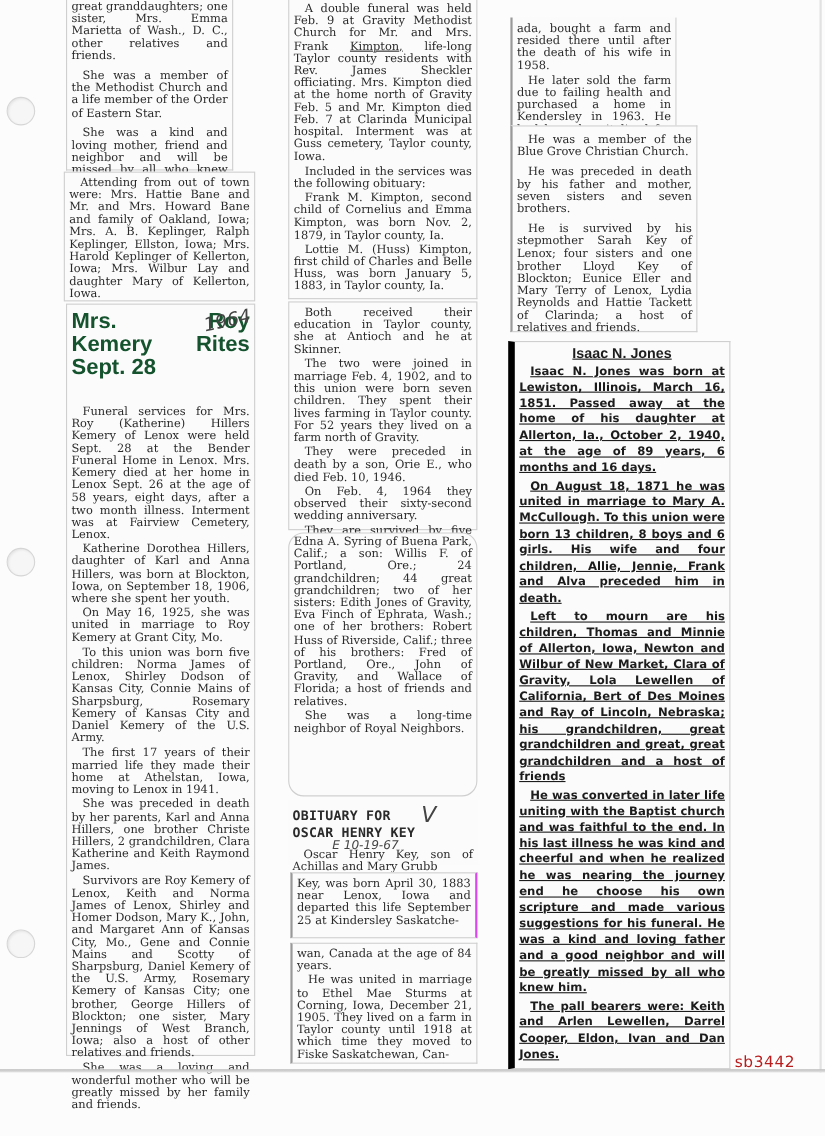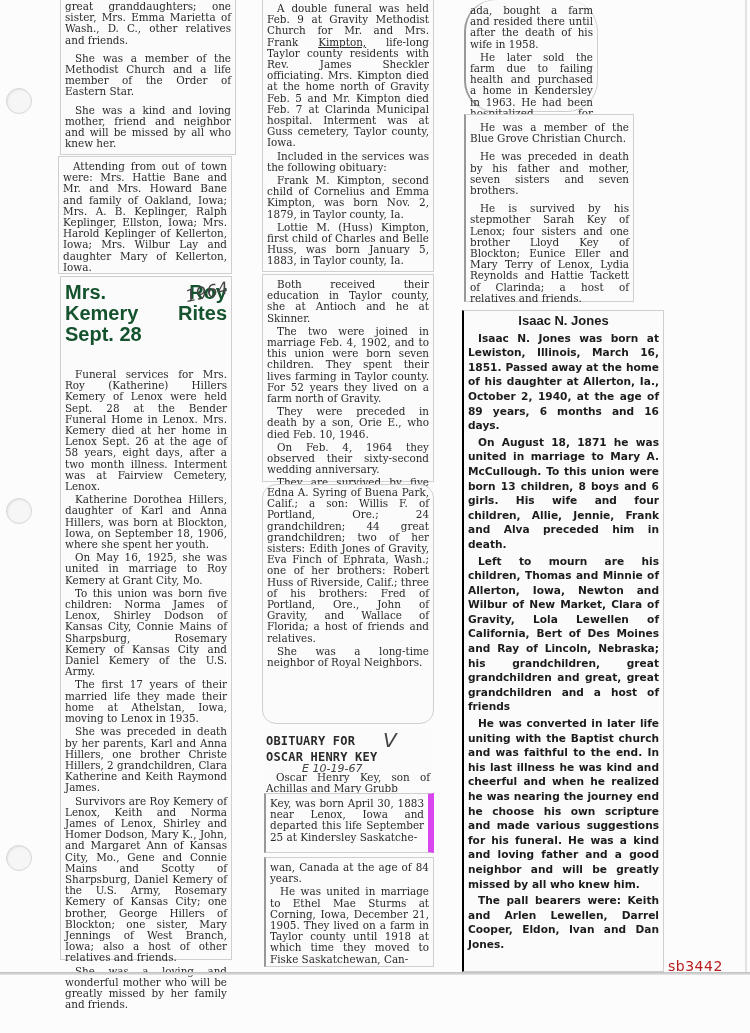--- a/index.html
+++ b/index.html
@@ -28,37 +28,37 @@
 </style>
 </head>
 <body>
 
 <div class="page">
 
   <div class="hole" style="top:88px"></div>
   <div class="hole" style="top:498px"></div>
   <div class="hole" style="top:845px"></div>
 
-  <div class="clip" style="left:60px; top:0; width:176px; height:155px; border-top:none;">
+  <div class="clip" style="left:60px; top:0; width:152px; height:155px; border-top:none;">
     <p class="gap" style="text-indent:0">great granddaughters; one sister, Mrs. Emma Marietta of Wash., D. C., other relatives and friends.</p>
     <p class="gap">She was a member of the Methodist Church and a life member of the Order of Eastern Star.</p>
     <p>She was a kind and loving mother, friend and neighbor and will be missed by all who knew her.</p>
   </div>
 
   <div class="clip" style="left:58px; top:156px; width:174px; height:118px;">
     <p style="margin-top:3px">Attending from out of town were: Mrs. Hattie Bane and Mr. and Mrs. Howard Bane and family of Oakland, Iowa; Mrs. A. B. Keplinger, Ralph Keplinger, Ellston, Iowa; Mrs. Harold Keplinger of Kellerton, Iowa; Mrs. Wilbur Lay and daughter Mary of Kellerton, Iowa.</p>
   </div>
 
   <div class="clip" style="left:60px; top:276px; width:172px; height:684px;">
     <div class="headline">Mrs. Roy Kemery Rites Sept. 28</div>
     <p>Funeral services for Mrs. Roy (Katherine) Hillers Kemery of Lenox were held Sept. 28 at the Bender Funeral Home in Lenox. Mrs. Kemery died at her home in Lenox Sept. 26 at the age of 58 years, eight days, after a two month illness. Interment was at Fairview Cemetery, Lenox.</p>
     <p>Katherine Dorothea Hillers, daughter of Karl and Anna Hillers, was born at Blockton, Iowa, on September 18, 1906, where she spent her youth.</p>
     <p>On May 16, 1925, she was united in marriage to Roy Kemery at Grant City, Mo.</p>
     <p>To this union was born five children: Norma James of Lenox, Shirley Dodson of Kansas City, Connie Mains of Sharpsburg, Rosemary Kemery of Kansas City and Daniel Kemery of the U.S. Army.</p>
-    <p>The first 17 years of their married life they made their home at Athelstan, Iowa, moving to Lenox in 1935.</p>
+    <p>The first 17 years of their married life they made their home at Athelstan, Iowa, moving to Lenox in 1941.</p>
     <p>She was preceded in death by her parents, Karl and Anna Hillers, one brother Christe Hillers, 2 grandchildren, Clara Katherine and Keith Raymond James.</p>
     <p>Survivors are Roy Kemery of Lenox, Keith and Norma James of Lenox, Shirley and Homer Dodson, Mary K., John, and Margaret Ann of Kansas City, Mo., Gene and Connie Mains and Scotty of Sharpsburg, Daniel Kemery of the U.S. Army, Rosemary Kemery of Kansas City; one brother, George Hillers of Blockton; one sister, Mary Jennings of West Branch, Iowa; also a host of other relatives and friends.</p>
     <p>She was a loving and wonderful mother who will be greatly missed by her family and friends.</p>
   </div>
   <div class="hand" style="left:185px; top:282px; font-size:17px; transform:rotate(-12deg);">1964</div>
 
   <div class="clip" style="left:262px; top:0; width:172px; height:272px; border-top:none;">
     <p style="margin-top:2px"><span>A double funeral was held Feb. 9 at Gravity Methodist Church for Mr. and Mrs. Frank </span><span class="underline-name">Kimpton,</span><span> life-long Taylor county residents with Rev. James Sheckler officiating. Mrs. Kimpton died at the home north of Gravity Feb. 5 and Mr. Kimpton died Feb. 7 at Clarinda Municipal hospital. Interment was at Guss cemetery, Taylor county, Iowa.</span></p>
     <p>Included in the services was the following obituary:</p>
     <p>Frank M. Kimpton, second child of Cornelius and Emma Kimpton, was born Nov. 2, 1879, in Taylor county, Ia.</p>
@@ -79,41 +79,41 @@
   </div>
 
   <div class="clip" style="left:262px; top:728px; width:172px; height:58px; border:none;">
     <div class="key-title" style="margin-top:6px">OBITUARY FOR</div>
     <div class="key-title">OSCAR HENRY KEY</div>
     <p style="margin-top:8px">Oscar Henry Key, son of Achillas and Mary Grubb</p>
   </div>
   <div class="hand" style="left:383px; top:728px; font-size:20px;">V</div>
   <div class="hand" style="left:302px; top:762px; font-size:11px;">E 10-19-67</div>
 
-  <div class="clip" style="left:264px; top:793px; width:170px; height:60px; border-left:2px solid #999; border-right:6px solid #d946ef;">
+  <div class="clip" style="left:264px; top:793px; width:170px; height:60px; border-left:2px solid #999; border-right:2px solid #d946ef;">
     <p style="text-indent:0; margin-top:3px">Key, was born April 30, 1883 near Lenox, Iowa and departed this life September 25 at Kindersley Saskatche-</p>
   </div>
 
   <div class="clip" style="left:264px; top:857px; width:170px; height:110px; border-left:2px solid #999;">
     <p style="text-indent:0; margin-top:3px">wan, Canada at the age of 84 years.</p>
     <p>He was united in marriage to Ethel Mae Sturms at Corning, Iowa, December 21, 1905. They lived on a farm in Taylor county until 1918 at which time they moved to Fiske Saskatchewan, Can-</p>
   </div>
 
-  <div class="clip" style="left:464px; top:0; width:134px; height:112px; border-top:none; border-left:2px solid #999;border-radius:31px;">
+  <div class="clip" style="left:464px; top:16px; width:151px; height:112px; border-top:none; border-left:2px solid #999;">
     <p style="text-indent:0; margin-top:4px">ada, bought a farm and resided there until after the death of his wife in 1958.</p>
     <p>He later sold the farm due to failing health and purchased a home in Kendersley in 1963. He had been hospitalized for several months.</p>
   </div>
 
   <div class="clip" style="left:464px; top:114px; width:170px; height:188px; border-left:2px solid #999;">
     <p class="gap" style="margin-top:6px">He was a member of the Blue Grove Christian Church.</p>
     <p class="gap">He was preceded in death by his father and mother, seven sisters and seven brothers.</p>
     <p>He is survived by his stepmother Sarah Key of Lenox; four sisters and one brother Lloyd Key of Blockton; Eunice Eller and Mary Terry of Lenox, Lydia Reynolds and Hattie Tackett of Clarinda; a host of relatives and friends.</p>
   </div>
 
-  <div class="clip jones" style="left:462px; top:310px; width:202px; height:662px; border-left:2px solid #000000;">
+  <div class="clip jones" style="left:462px; top:310px; width:202px; height:662px; border-left:6px solid #000000;text-decoration:underline;">
     <div class="jones-title">Isaac N. Jones</div>
     <p>Isaac N. Jones was born at Lewiston, Illinois, March 16, 1851. Passed away at the home of his daughter at Allerton, Ia., October 2, 1940, at the age of 89 years, 6 months and 16 days.</p>
     <p>On August 18, 1871 he was united in marriage to Mary A. McCullough. To this union were born 13 children, 8 boys and 6 girls. His wife and four children, Allie, Jennie, Frank and Alva preceded him in death.</p>
     <p>Left to mourn are his children, Thomas and Minnie of Allerton, Iowa, Newton and Wilbur of New Market, Clara of Gravity, Lola Lewellen of California, Bert of Des Moines and Ray of Lincoln, Nebraska; his grandchildren, great grandchildren and great, great grandchildren and a host of friends</p>
     <p>He was converted in later life uniting with the Baptist church and was faithful to the end. In his last illness he was kind and cheerful and when he realized he was nearing the journey end he choose his own scripture and made various suggestions for his funeral. He was a kind and loving father and a good neighbor and will be greatly missed by all who knew him.</p>
     <p>The pall bearers were: Keith and Arlen Lewellen, Darrel Cooper, Eldon, Ivan and Dan Jones.</p>
   </div>
 
   <div class="hand" style="left:668px; top:958px; font-size:14px; font-style:normal; color:#b91c1c; letter-spacing:0.5px;">sb3442</div>
 

